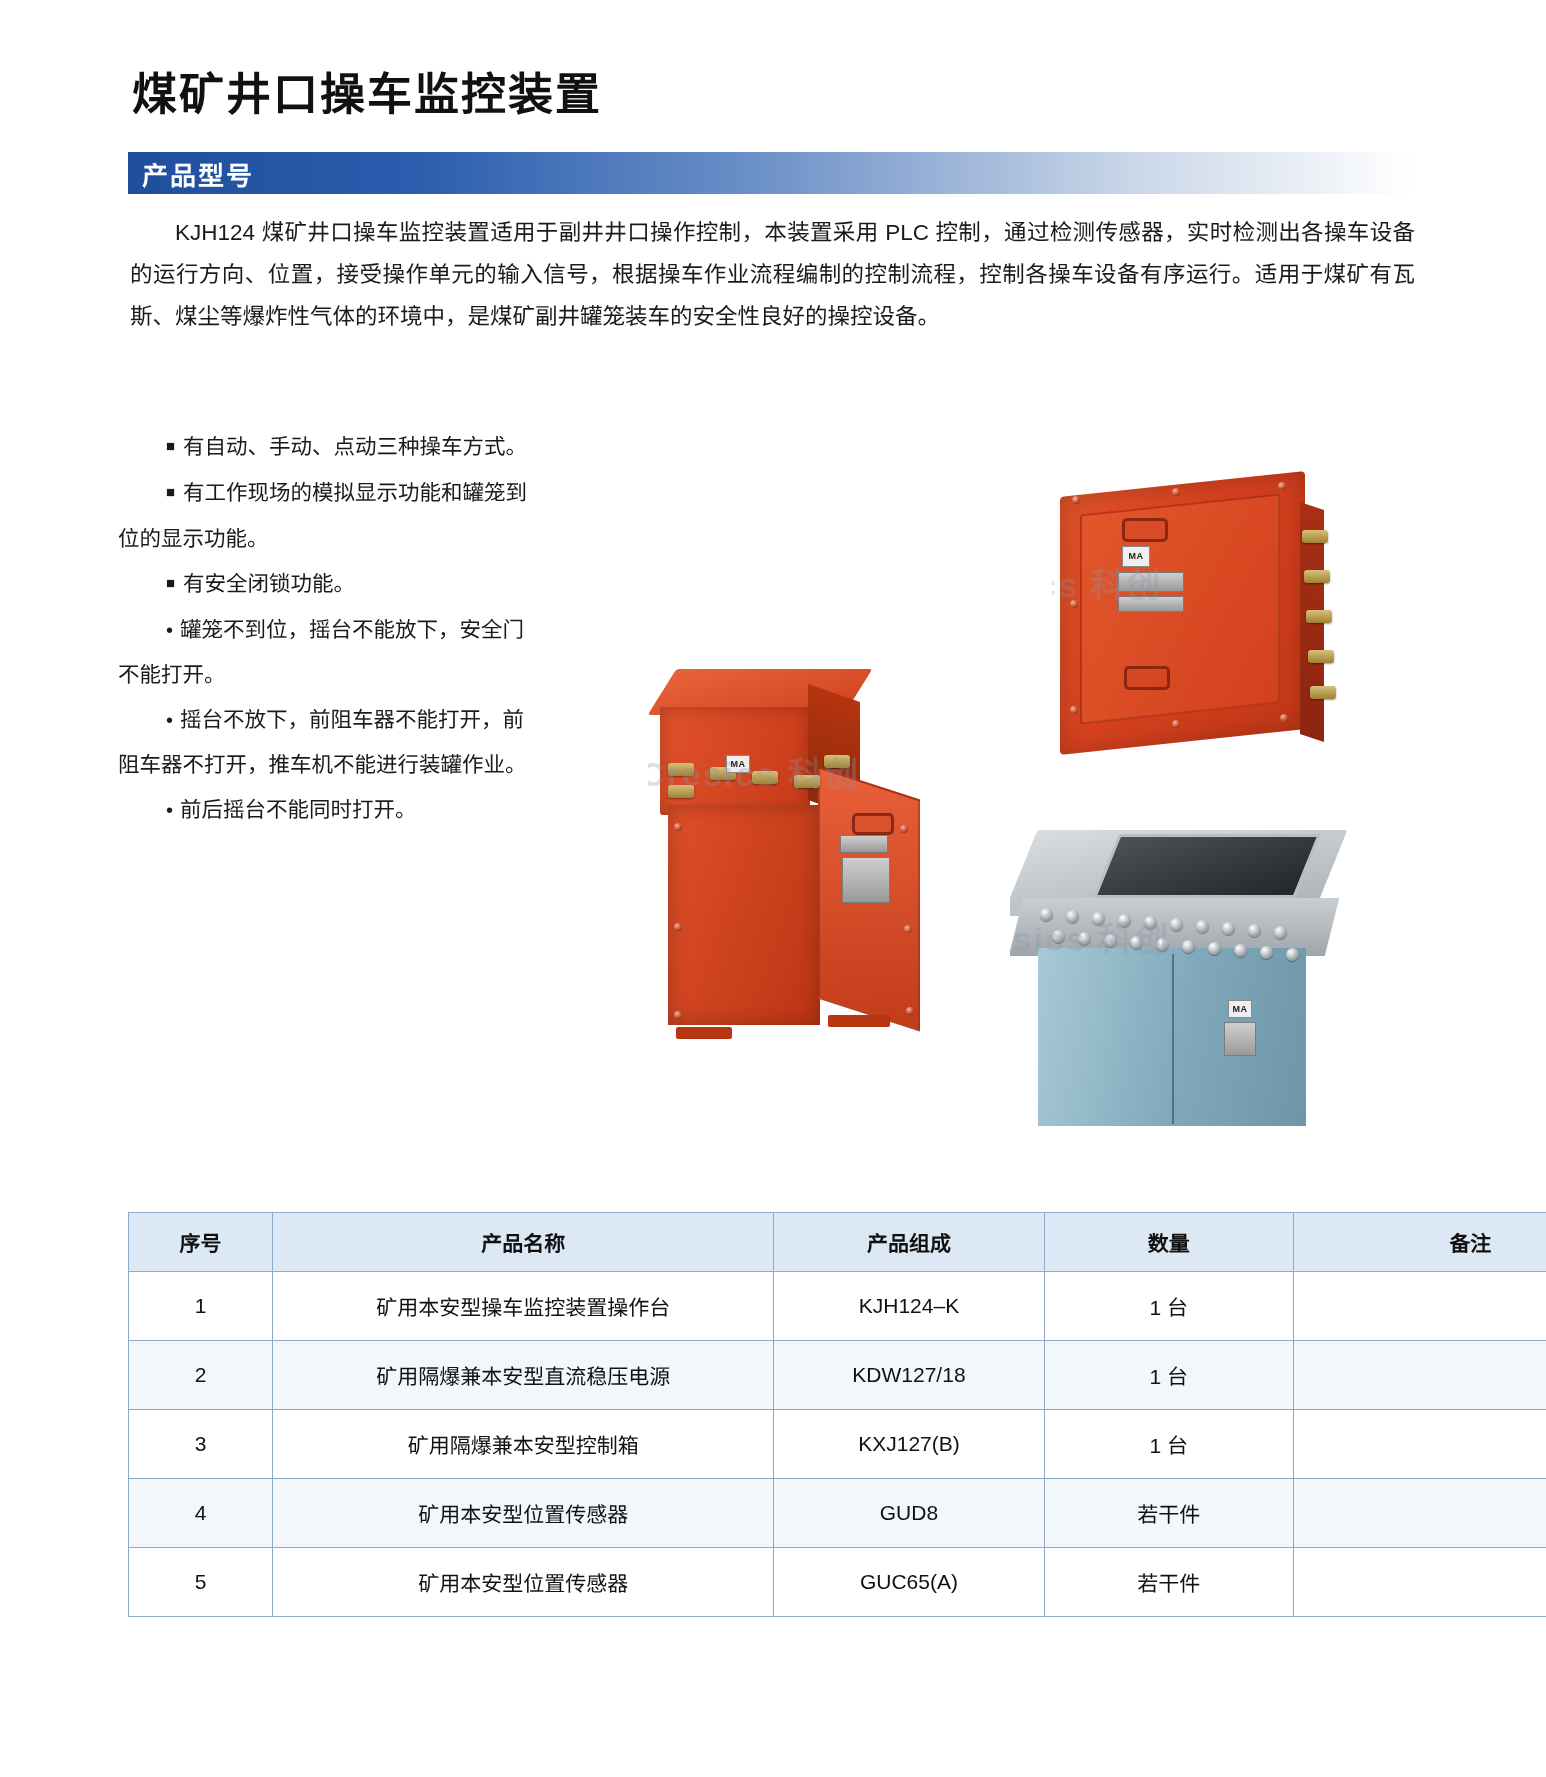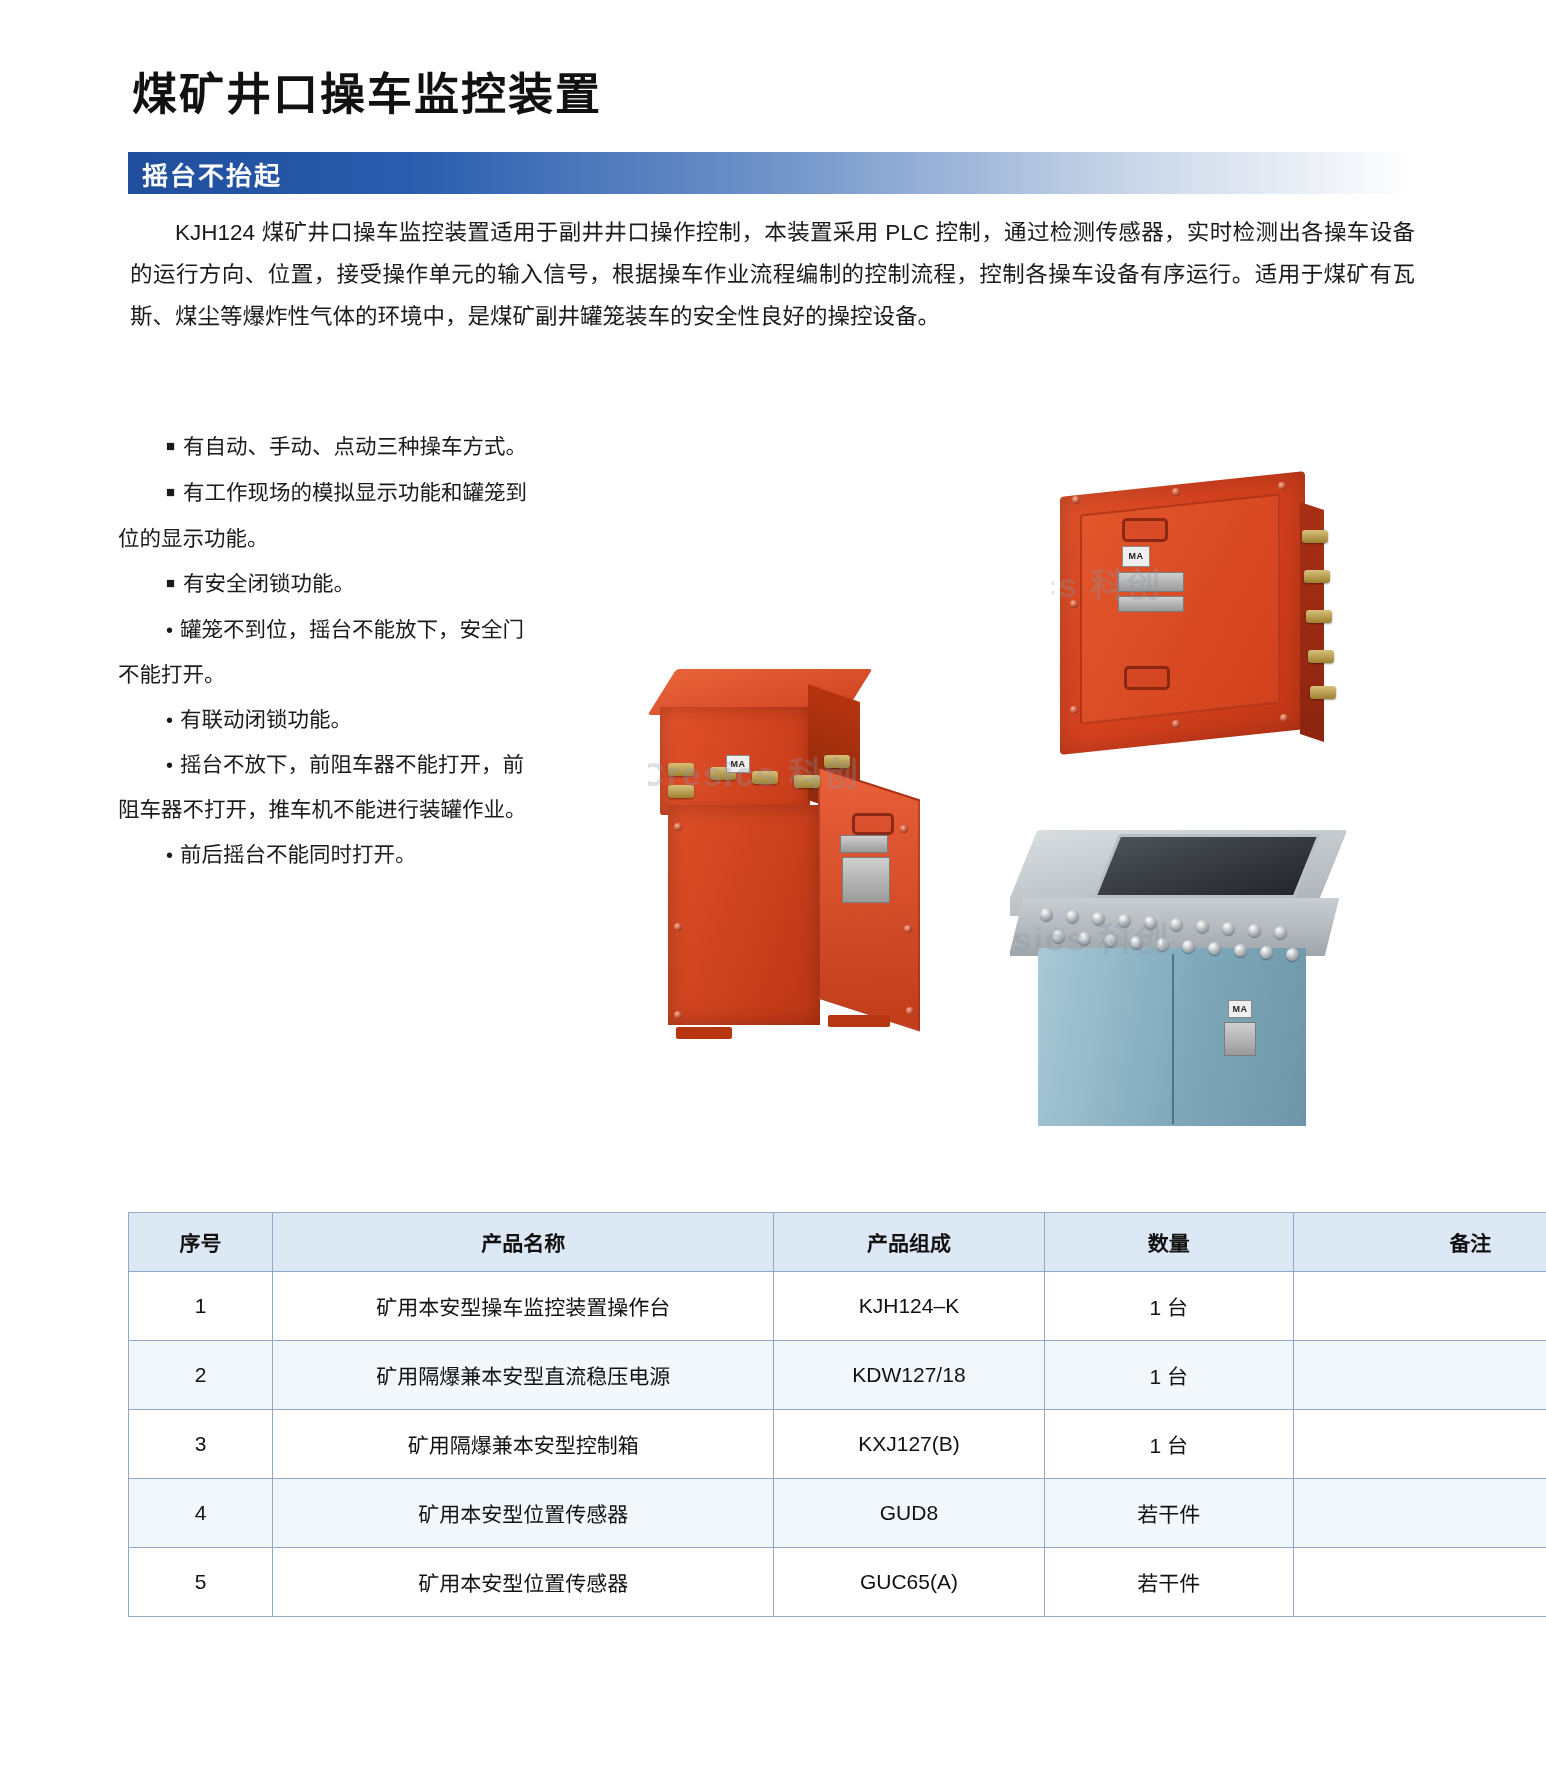--- a/index.html
+++ b/index.html
@@ -311,31 +311,30 @@
   .col-note  { width: 250px; }
 </style>
 </head>
 <body>
 
 <div class="page">
 
   <div class="doc-title">煤矿井口操车监控装置</div>
 
   <div class="section-bar" id="sectionIntro">
-    <span class="bar-text">摇台不抬起</span>
+    <span class="bar-text">产品型号</span>
   </div>
 
   <div class="intro-text">KJH124 煤矿井口操车监控装置适用于副井井口操作控制，本装置采用 PLC 控制，通过检测传感器，实时检测出各操车设备的运行方向、位置，接受操作单元的输入信号，根据操车作业流程编制的控制流程，控制各操车设备有序运行。适用于煤矿有瓦斯、煤尘等爆炸性气体的环境中，是煤矿副井罐笼装车的安全性良好的操控设备。</div>
 
   <div class="features">
     <p class="sq">有自动、手动、点动三种操车方式。</p>
     <p class="sq">有工作现场的模拟显示功能和罐笼到位的显示功能。</p>
     <p class="sq">有安全闭锁功能。</p>
     <p class="dot">罐笼不到位，摇台不能放下，安全门不能打开。</p>
-    <p class="dot">有联动闭锁功能。</p>
     <p class="dot">摇台不放下，前阻车器不能打开，前阻车器不打开，推车机不能进行装罐作业。</p>
     <p class="dot">前后摇台不能同时打开。</p>
   </div>
 
   <div class="photo" id="photoTopRight">
     <div class="body"></div>
     <div class="inner"></div>
     <div class="sideface"></div>
 
     <div class="bolt" style="left:20px;  top:26px;"></div>

